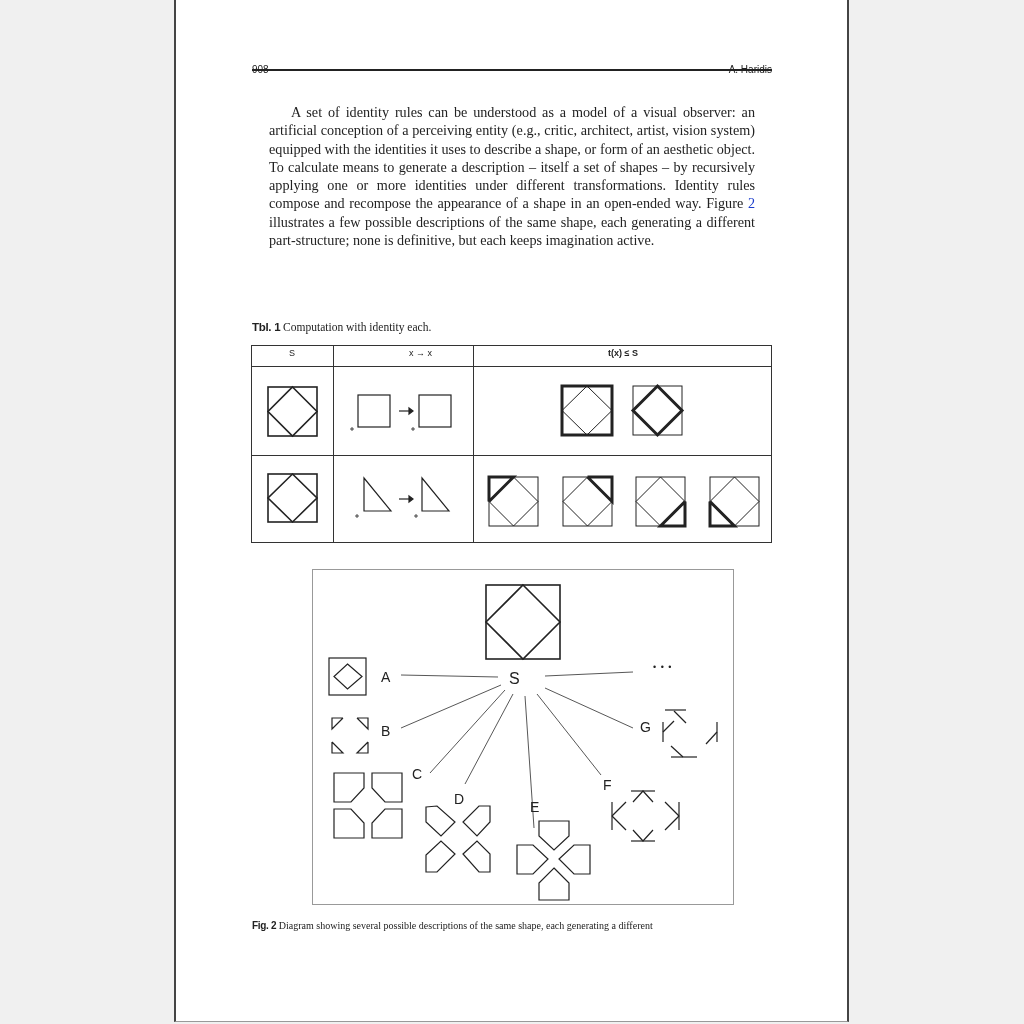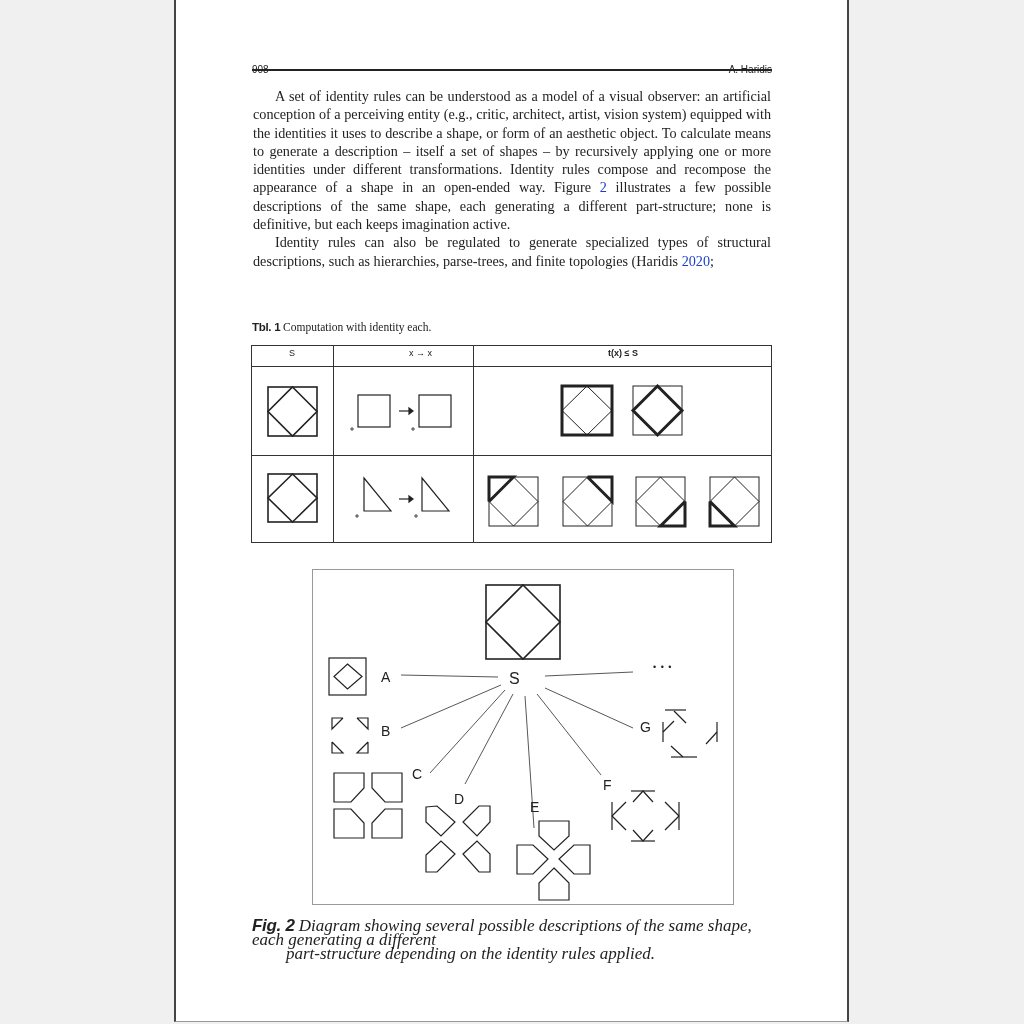--- a/index.html
+++ b/index.html
@@ -3,47 +3,46 @@
 <meta charset="utf-8">
 <style>
   html, body { margin:0; padding:0; }
   body { width:1024px; height:1024px; background:#f0f0f0; position:relative; overflow:hidden; font-family:"Liberation Serif", serif; }
   .page { position:absolute; left:174px; top:0; width:675px; height:1022px; background:#fff; border-left:2px solid #444; border-right:2px solid #444; border-bottom:1px solid #999; box-sizing:border-box; }
   .header { position:absolute; left:252px; top:64px; width:520px; height:20px; font-family:"Liberation Sans", sans-serif; font-size:10px; color:#222;text-decoration:underline; }
   .header .pg { position:absolute; left:0; top:0; }
   .header .au { position:absolute; right:0; top:0; }
   .header-rule { position:absolute; left:252px; top:69px; width:520px; height:2px; background:#222; }
   .body-text { position:absolute; left:253px; top:87px; width:518px; font-size:14.2px; line-height:18.3px; color:#222; text-align:justify; }
-  .body-text p { margin:0; text-indent:22px; }
+  .body-text p { margin:16px; text-indent:22px; }
   .link { color:#1a3ccc; }
   .tbl-cap { position:absolute; left:252px; top:321px; font-size:11.5px; color:#222; }
   .cap-label { font-family:"Liberation Sans", sans-serif; font-weight:bold; letter-spacing:-0.3px; }
   .tbl { position:absolute; left:251px; top:345px; width:521px; height:198px; }
   .tbl svg { position:absolute; left:0; top:0; }
   .th { position:absolute; top:3px; font-family:"Liberation Sans", sans-serif; font-size:9px; color:#222; text-align:center; }
   .fig { position:absolute; left:312px; top:569px; width:422px; height:336px; border:1px solid #999; box-sizing:border-box; }
   .fig svg { position:absolute; left:0; top:0; }
   .lbl { position:absolute; font-family:"Liberation Sans", sans-serif; font-size:14px; color:#222; }
-  .fig-cap { position:absolute; left:252px; top:919px; width:500px; font-size:17px; line-height:14px; color:#222;font-style:italic; }
+  .fig-cap { position:absolute; left:252px; top:919px; width:500px; font-size:10px; line-height:14px; color:#222; }
   .fig-cap .l2 { padding-left:34px; display:block; }
 </style>
 </head>
 <body>
 
 <div class="page"></div>
 
 <div class="header">
   <span class="pg">908</span>
   <span class="au">A. Haridis</span>
 </div>
 <div class="header-rule"></div>
 
 <div class="body-text">
   <p><span>A set of identity rules can be understood as a model of a visual observer: an artificial conception of a perceiving entity (e.g., critic, architect, artist, vision system) equipped with the identities it uses to describe a shape, or form of an aesthetic object. To calculate means to generate a description – itself a set of shapes – by recursively applying one or more identities under different transformations. Identity rules compose and recompose the appearance of a shape in an open-ended way. Figure </span><a class="link">2</a><span> illustrates a few possible descriptions of the same shape, each generating a different part-structure; none is definitive, but each keeps imagination active.</span></p>
-  <p><span>Identity rules can also be regulated to generate specialized types of structural descriptions, such as hierarchies, parse-trees, and finite topologies (Haridis </span><a class="link">2020</a><span>;</span></p>
 </div>
 
 <div class="tbl-cap">
   <span class="cap-label">Tbl. 1</span>
   <span>Computation with identity each.</span>
 </div>
 
 <div class="tbl">
   <svg width="521" height="198" viewBox="0 0 521 198">
     <g fill="none" stroke="#333" stroke-width="1">
@@ -204,14 +203,13 @@
   <div class="lbl" style="left:141px;top:221px;">D</div>
   <div class="lbl" style="left:217px;top:229px;">E</div>
   <div class="lbl" style="left:290px;top:207px;">F</div>
   <div class="lbl" style="left:327px;top:149px;">G</div>
   <div class="lbl" style="left:340px;top:92px;font-size:9px;letter-spacing:1px;">• • •</div>
 </div>
 
 <div class="fig-cap">
   <span class="cap-label">Fig. 2</span>
   <span>Diagram showing several possible descriptions of the same shape, each generating a different</span>
-  <span class="l2">part-structure depending on the identity rules applied.</span>
 </div>
 
 </body></html>

